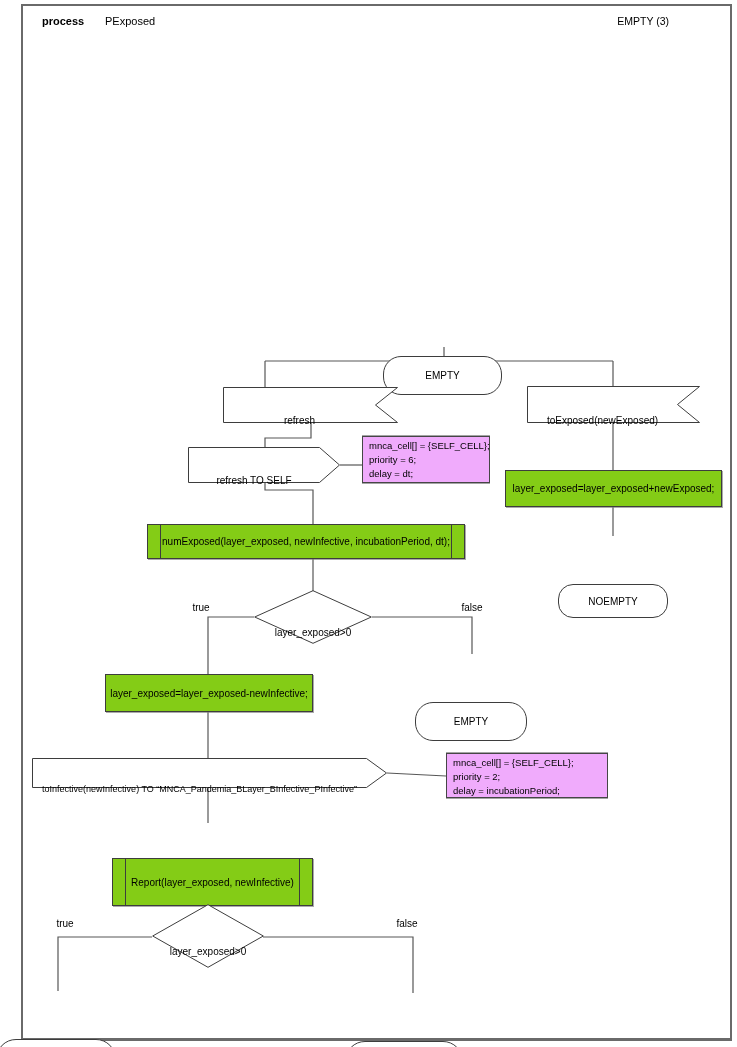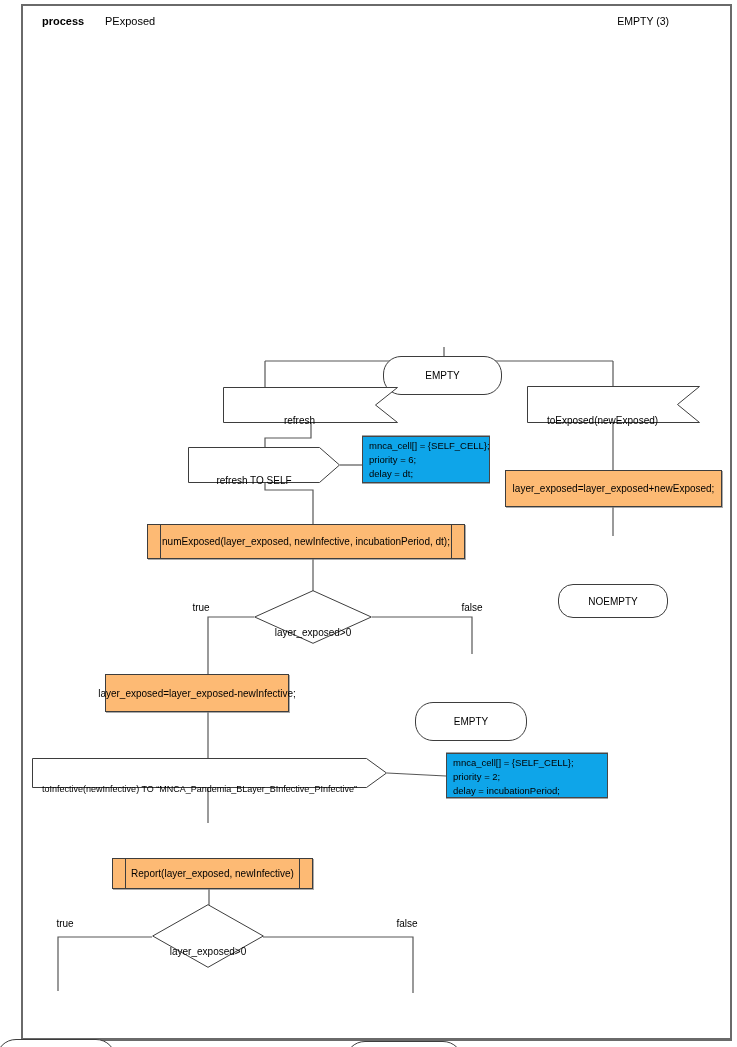--- a/index.html
+++ b/index.html
@@ -8,27 +8,27 @@
   .frame{position:absolute;left:21px;top:4px;width:711px;height:1037px;
          box-sizing:border-box;border:2px solid #6a6a6a;border-bottom-width:3px;z-index:1;}
   .hdr{position:absolute;z-index:3;font-size:11px;white-space:nowrap;}
   .hdr-kind{left:42px;top:15px;font-weight:bold;}
   .hdr-name{left:105px;top:15px;}
   .hdr-state{left:584px;top:15px;width:85px;text-align:right;font-size:10.5px;}
   .wires{position:absolute;left:0;top:0;z-index:2;}
   .wires path{fill:none;stroke:#575757;stroke-width:1.2;}
   .shape{position:absolute;z-index:3;box-sizing:border-box;font-size:10px;white-space:nowrap;}
   .state{border:1px solid #3d3d3d;background:#fff;display:flex;align-items:center;justify-content:center;margin-top:48px;}
-  .rect{border:1px solid #3d3d3d;background:#fdba74;display:flex;align-items:center;justify-content:center;
+  .rect{border:1px solid #3d3d3d;background:#84cc16;display:flex;align-items:center;justify-content:center;
         text-align:center;box-shadow:1px 1px 0 rgba(125,125,125,.65);}
   .proc{position:relative;}
   .proc::before,.proc::after{content:"";position:absolute;top:0;bottom:0;width:0;border-left:1px solid #3d3d3d;}
   .proc::before{left:12px;}
   .proc::after{right:12px;}
-  .note{border:1px solid #464646;background:#0ea5e9;font-size:9.5px;line-height:14px;
+  .note{border:1px solid #464646;background:#f0abfc;font-size:9.5px;line-height:14px;
         padding:2px 4px 2px 6px;box-shadow:0 1px 0 rgba(125,125,125,.7),0 -1px 0 rgba(125,125,125,.7);}
   .note div{white-space:nowrap;}
   .svgshape svg{position:absolute;left:0;top:0;display:block;}
   .svgshape polygon{fill:#ffffff;stroke:#3d3d3d;stroke-width:1;}
   .lbl{position:absolute;left:0;top:0;bottom:0;display:flex;align-items:center;justify-content:center;margin-top:31px;}
   .branch{position:absolute;z-index:3;font-size:10px;text-align:center;}
   .fs9{font-size:9px;}
 </style>
 </head>
 <body>
@@ -111,38 +111,38 @@
       </svg>
     <div class="lbl" style="right:0;">layer_exposed&gt;0</div>
   </div>
   <div class="branch" style="left:186px;top:602px;width:30px;">true</div>
   <div class="branch" style="left:455px;top:602px;width:34px;">false</div>
 
   <div class="shape state" style="left:415px;top:654px;width:112px;height:39px;border-radius:18px;">
     <span>EMPTY</span>
   </div>
 
-  <div class="shape rect" style="left:105px;top:674px;width:184px;height:38px;">
+  <div class="shape rect" style="left:105px;top:674px;width:208px;height:38px;">
     <span>layer_exposed=layer_exposed-newInfective;</span>
   </div>
 
   <div class="shape svgshape" style="left:32px;top:758px;width:355px;height:30px;text-align:right;">
     <svg width="355" height="30">
         <polygon points="0.5,0.5 334.5,0.5 354.5,15 334.5,29.5 0.5,29.5"></polygon>
       </svg>
     <div class="lbl fs9" style="right:20px;">toInfective(newInfective) TO “MNCA_Pandemia_BLayer_BInfective_PInfective”</div>
   </div>
 
   <div class="shape note" style="left:446px;top:753px;width:162px;height:45px;">
     <div>mnca_cell[] = {SELF_CELL};</div>
     <div>priority = 2;</div>
     <div>delay = incubationPeriod;</div>
   </div>
 
-  <div class="shape rect proc" style="left:112px;top:823px;width:201px;height:31px;">
+  <div class="shape rect proc" style="left:112px;top:823px;width:201px;height:48px;">
     <span>Report(layer_exposed, newInfective)</span>
   </div>
 
   <div class="shape svgshape" style="left:152px;top:904px;width:112px;height:64px;">
     <svg width="112" height="64">
         <polygon points="56,0.7 111.3,32 56,63.3 0.7,32"></polygon>
       </svg>
     <div class="lbl" style="right:0;">layer_exposed&gt;0</div>
   </div>
   <div class="branch" style="left:50px;top:918px;width:30px;">true</div>

